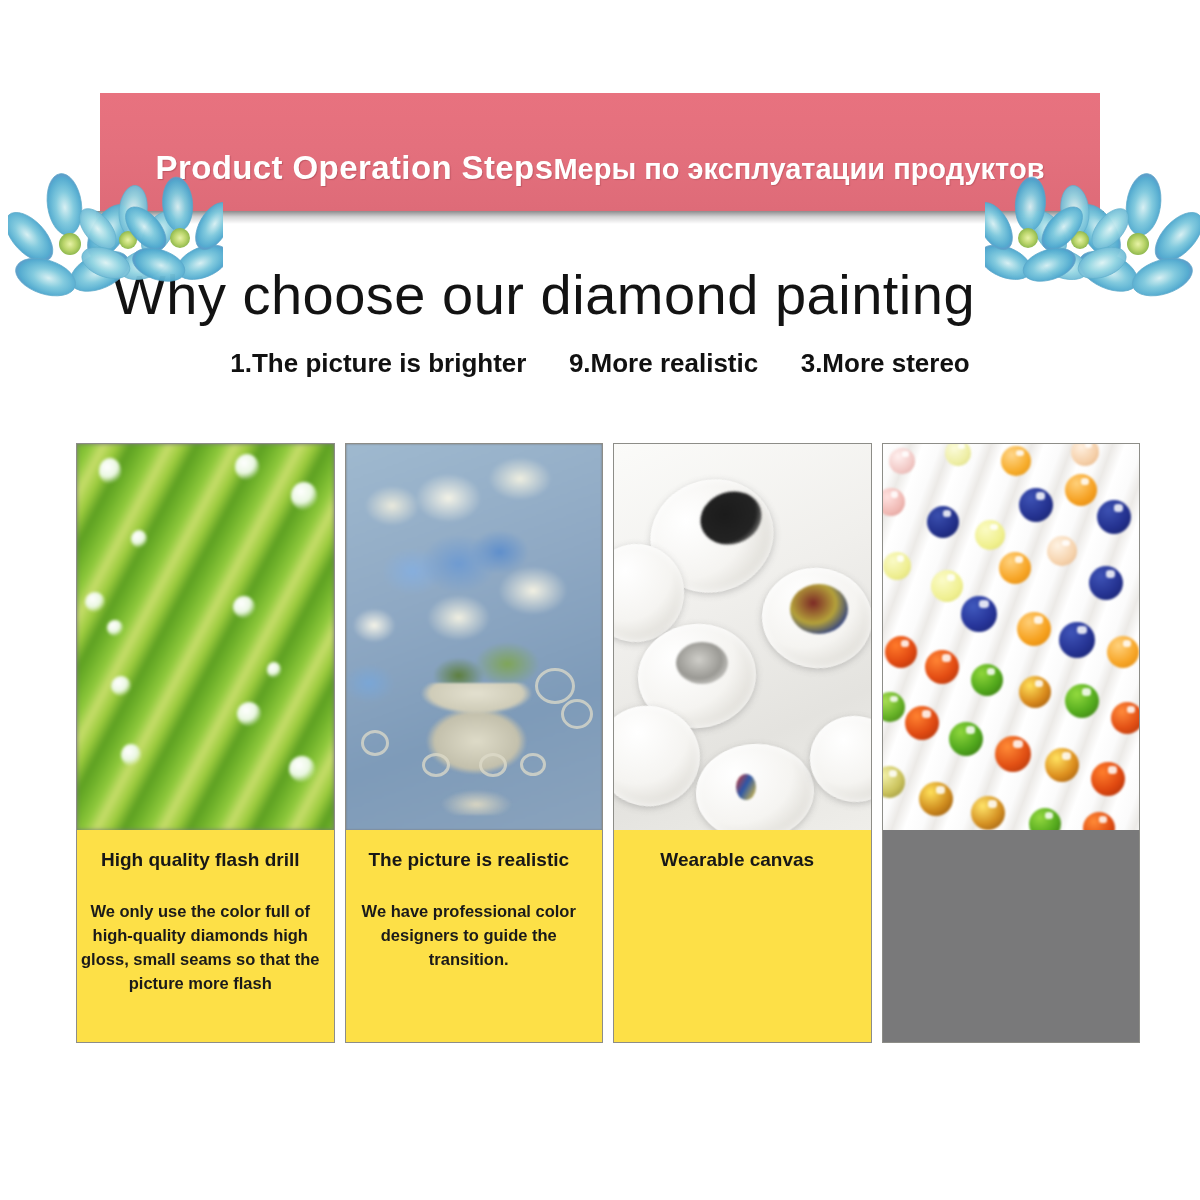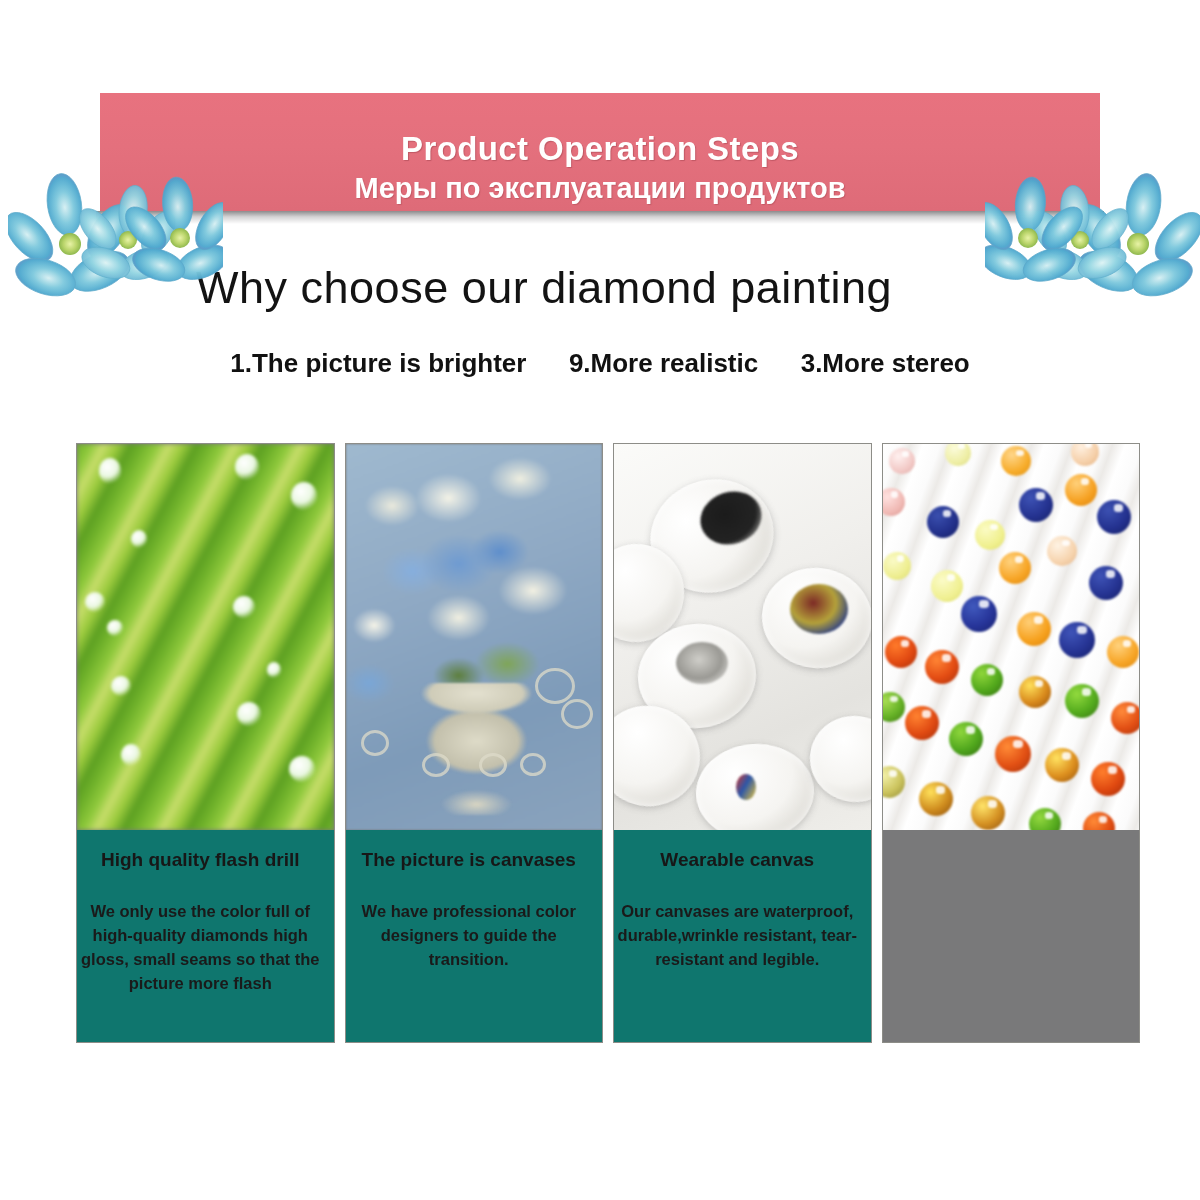--- a/index.html
+++ b/index.html
@@ -40,21 +40,21 @@
     height: 13px;
     background: linear-gradient(180deg, rgba(120,118,120,0.85) 0%, rgba(160,158,160,0.45) 45%, rgba(255,255,255,0) 100%);
   }
   .banner-text {
     position: absolute;
     left: 100px;
     top: 5px;
     width: 1000px;
     height: 150px;
     display: flex;
-    flex-direction: column;
+    flex-direction: row;
     align-items: center;
     justify-content: center;
     z-index: 6;
   }
   .banner-title {
     color: #ffffff;
     font-size: 33px;
     font-weight: bold;
     letter-spacing: 0.4px;
     line-height: 1.12;
@@ -81,21 +81,21 @@
   .flower-left  { left: 8px;  top: 78px; }
   .flower-right { left: 985px; top: 78px; transform: scaleX(-1); }
 
   
   .headline {
     position: absolute;
     left: 0;
     top: 262px;
     width: 1088px;
     text-align: center;
-    font-size: 45px;
+    font-size: 56px;
     font-weight: normal;
     color: #131313;
     letter-spacing: 0.5px;
     white-space: nowrap;
   }
   .subhead {
     position: absolute;
     left: 0;
     top: 348px;
     width: 1200px;
@@ -131,21 +131,21 @@
   }
   .card-photo {
     position: relative;
     width: 100%;
     height: 386px;
     overflow: hidden;
     flex: 0 0 386px;
   }
   .card-caption {
     flex: 1 1 auto;
-    background: #0f766e;
+    background: #fde047;
     padding: 18px 10px 0 0;
     box-sizing: border-box;
     text-align: center;
   }
   .card-title {
     color: #171717;
     font-size: 19px;
     font-weight: bold;
     line-height: 1.25;
     margin-bottom: 28px;
@@ -399,21 +399,21 @@
       <div class="ph-floral"></div>
       <div class="urn"></div>
       <div class="scroll-orn" style="left:74%; top:58%; width:34px; height:30px;"></div>
       <div class="scroll-orn" style="left:84%; top:66%; width:26px; height:24px;"></div>
       <div class="scroll-orn" style="left:30%; top:80%; width:22px; height:18px;"></div>
       <div class="scroll-orn" style="left:52%; top:80%; width:22px; height:18px;"></div>
       <div class="scroll-orn" style="left:68%; top:80%; width:20px; height:17px;"></div>
       <div class="scroll-orn" style="left:6%;  top:74%; width:22px; height:20px;"></div>
     </div>
     <div class="card-caption">
-      <div class="card-title">The picture is canvases</div>
+      <div class="card-title">The picture is realistic</div>
       <div class="card-body">We have professional color designers to guide the transition.</div>
     </div>
   </div>
 
   <div class="card">
     <div class="card-photo">
       <div class="ph-canvas"></div>
       <div class="roll" style="left:36px;  top:36px;  width:124px; height:112px; transform:rotate(-18deg);"></div>
       <div class="roll-hole" style="left:86px; top:48px; width:62px; height:52px; transform:rotate(-18deg);
            background:radial-gradient(ellipse at 42% 40%, #1b1b1b 0%, #232323 62%, rgba(40,40,40,0) 100%); filter:blur(1px);"></div>
@@ -425,21 +425,20 @@
       <div class="roll-hole" style="left:62px; top:198px; width:52px; height:42px;
            background:radial-gradient(ellipse at 44% 42%, #cfcec9 0%, #9a9994 55%, rgba(150,150,150,0) 100%); filter:blur(1px);"></div>
       <div class="roll" style="left:-18px; top:262px; width:104px; height:100px; transform:rotate(16deg);"></div>
       <div class="roll" style="left:82px;  top:300px; width:118px; height:96px;  transform:rotate(-4deg);"></div>
       <div class="roll" style="left:196px; top:272px; width:90px;  height:86px;  transform:rotate(10deg);"></div>
       <div class="roll-hole" style="left:122px; top:330px; width:20px; height:26px;
            background:linear-gradient(120deg,#d8382c 0%, #2c56a8 45%, #e8c63a 100%); filter:blur(0.8px);"></div>
     </div>
     <div class="card-caption">
       <div class="card-title">Wearable canvas</div>
-      <div class="card-body">Our canvases are waterproof, durable,wrinkle resistant, tear-resistant and legible.</div>
     </div>
   </div>
 
   <div class="card">
     <div class="card-photo">
       <div class="ph-stones"></div>
 
       <div class="stone" style="left:6px;   top:4px;   width:26px; height:26px; background:radial-gradient(circle at 36% 32%, #fff1f0 0%, #f2c9c6 60%, #dfaaa6 100%);"></div>
       <div class="stone" style="left:62px;  top:-4px;  width:26px; height:26px; background:radial-gradient(circle at 36% 32%, #fbfbda 0%, #eeeea4 60%, #d9d884 100%);"></div>
       <div class="stone" style="left:118px; top:2px;   width:30px; height:30px; background:radial-gradient(circle at 36% 30%, #ffd68a 0%, #f7ad2c 58%, #dd8f12 100%);"></div>

